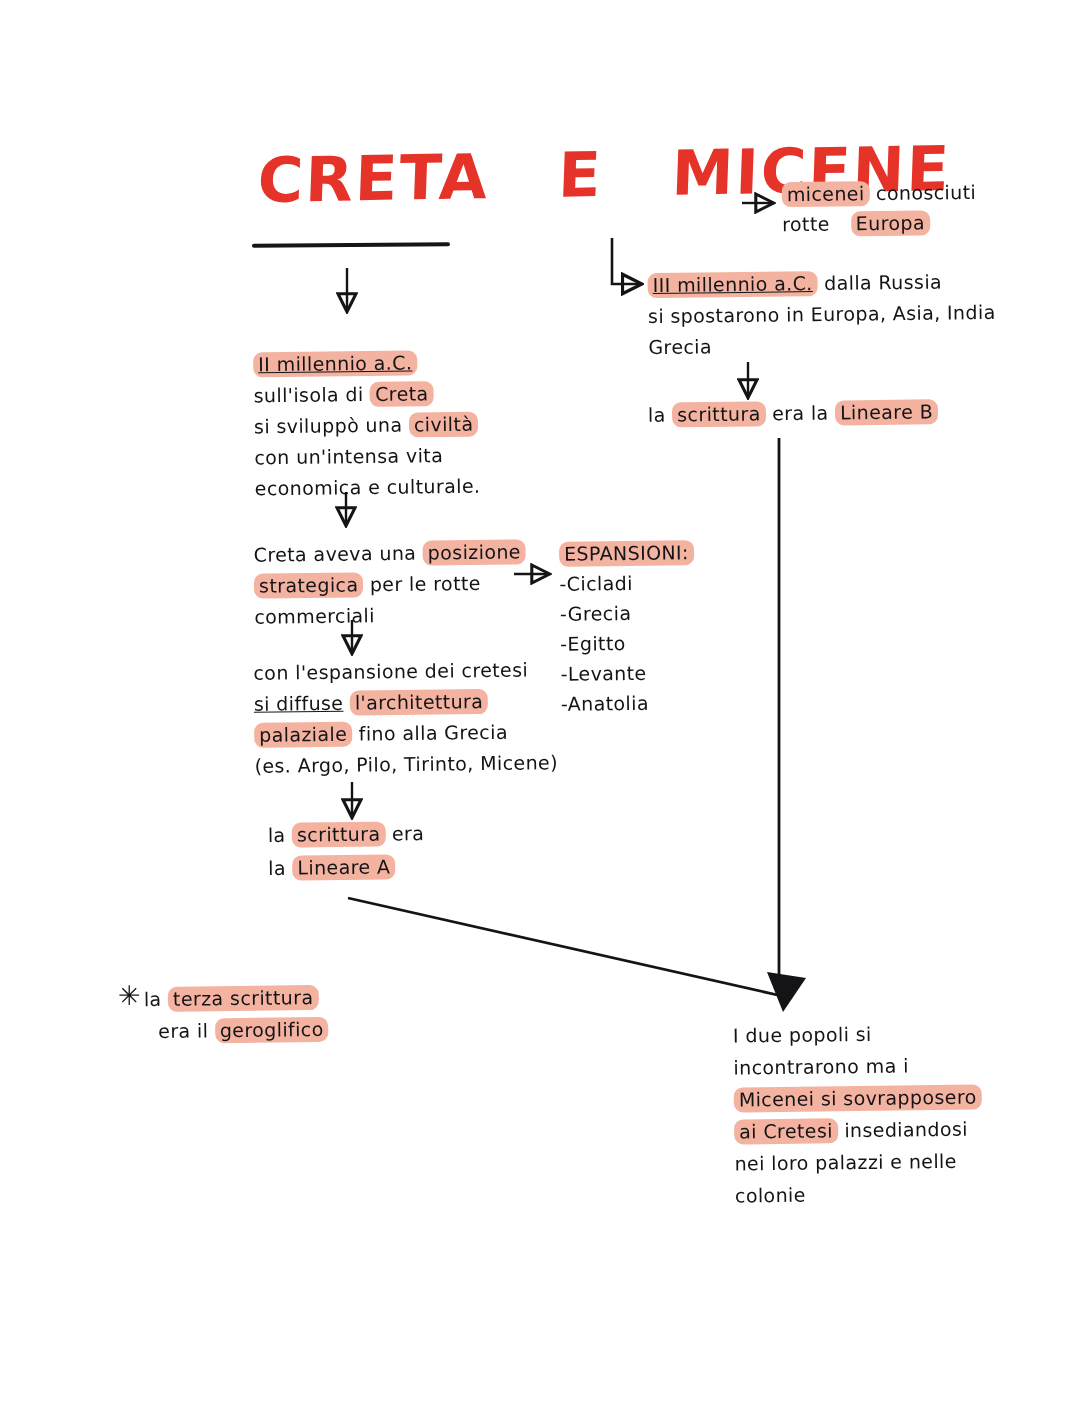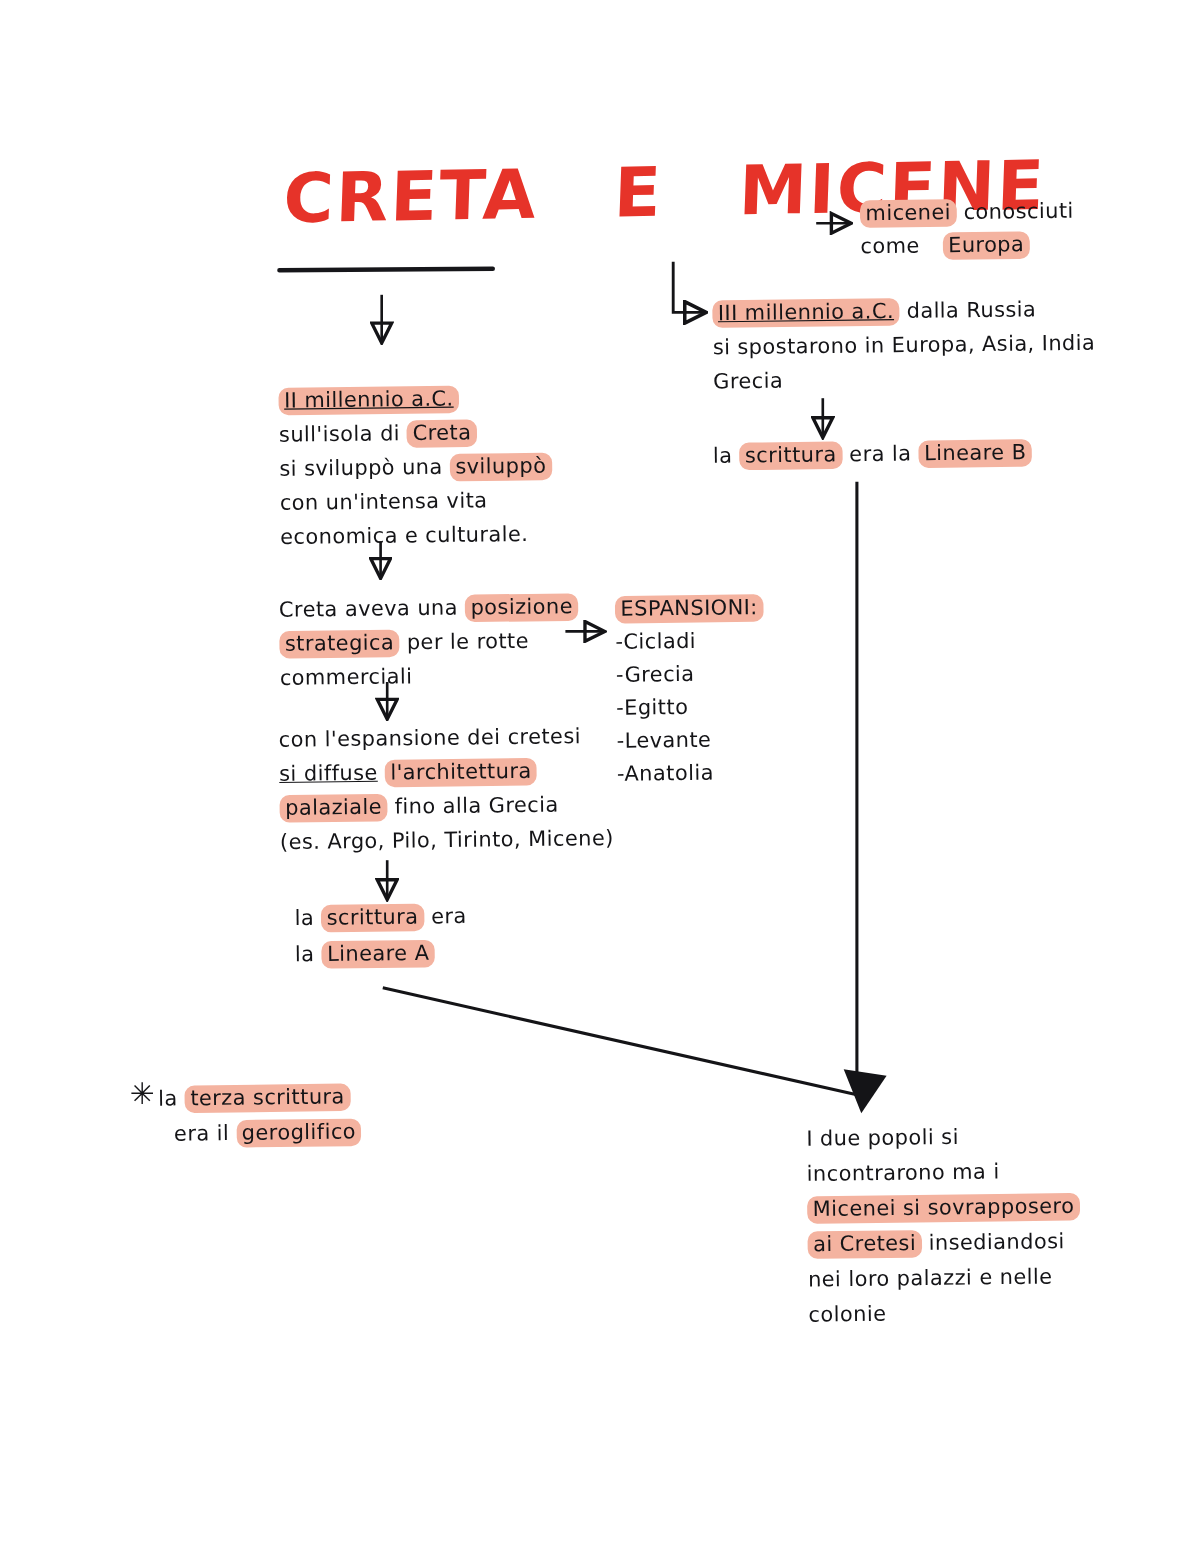--- a/index.html
+++ b/index.html
@@ -132,21 +132,21 @@
 
     <path d="M767,972 L806,978 L783,1012 Z" fill="#141417"></path>
   </svg>
 
   <div class="hw skw" style="left:782px; top:178px;">
     <span class="ln">
       <span class="hl">micenei</span>
       <span>conosciuti</span>
     </span>
     <span class="ln">
-      <span>come</span>
+      <span>rotte</span>
       <span style="display:inline-block;width:8px"></span>
       <span class="hl">Europa</span>
     </span>
   </div>
 
   <div class="hw skw" style="left:648px; top:268px; line-height:31px;">
     <span class="ln">
       <span class="hl" style="text-decoration:underline">III millennio a.C.</span>
       <span>dalla Russia</span>
     </span>
@@ -166,21 +166,21 @@
   <div class="hw skw" style="left:254px; top:348px; line-height:31px;">
     <span class="ln">
       <span class="hl" style="text-decoration:underline">II millennio a.C.</span>
     </span>
     <span class="ln">
       <span>sull'isola di</span>
       <span class="hl">Creta</span>
     </span>
     <span class="ln">
       <span>si sviluppò una</span>
-      <span class="hl">sviluppò</span>
+      <span class="hl">civiltà</span>
     </span>
     <span class="ln">con un'intensa vita</span>
     <span class="ln">economica e culturale.</span>
   </div>
 
   <div class="hw skw" style="left:254px; top:538px; line-height:31px;">
     <span class="ln">
       <span>Creta aveva una</span>
       <span class="hl">posizione</span>
     </span>

